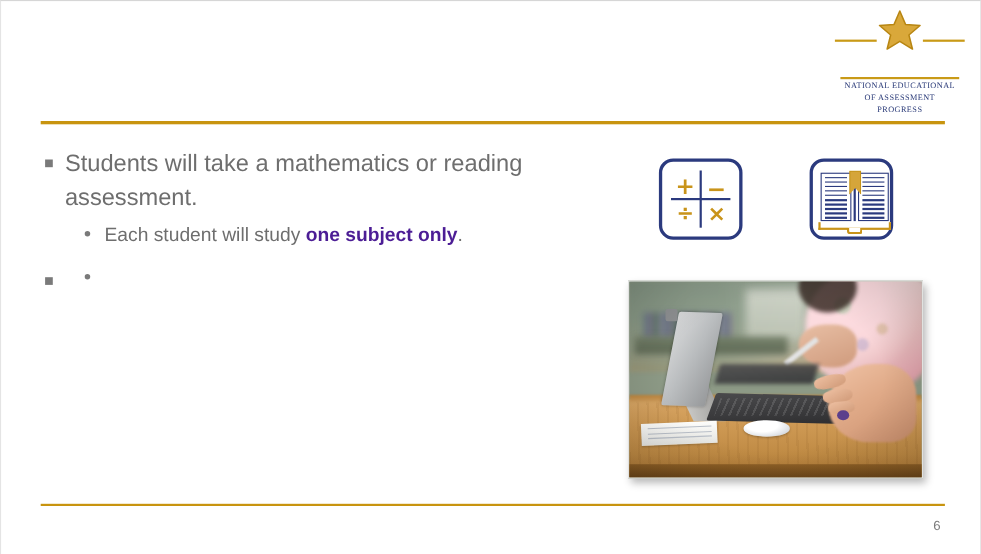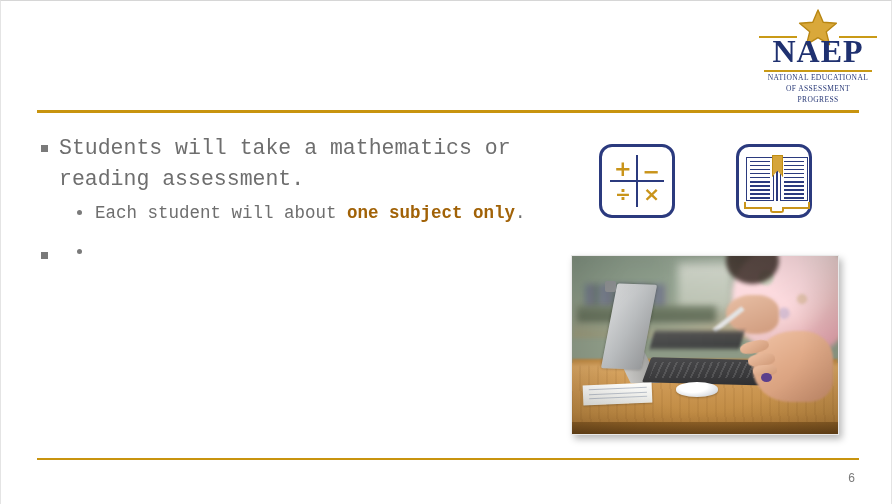--- a/index.html
+++ b/index.html
@@ -72,21 +72,21 @@
     font-family:"Liberation Serif", serif;
     font-size:7.5px;
     line-height:1.45;
     letter-spacing:0.4px;
     color:#2A3A78;
   }
 
   
   .body{
     position:absolute;left:38px;top:132px;width:500px;
-    font-family:Liberation Mono, monospace;
+    font-family:Liberation Sans, sans-serif;
     color:#6E6E6E;
   }
   .bullet-l1{
     position:relative;
     padding-left:20px;
     font-size:21.5px;
     line-height:1.42;
     margin-bottom:2px;
   }
   .bullet-l1 .marker{
@@ -100,21 +100,21 @@
     line-height:1.42;
     margin-top:7px;
     margin-bottom:10px;
   }
   .bullet-l2 .marker{
     position:absolute;left:38px;top:0.52em;
     width:5px;height:5px;border-radius:50%;background:#7a7a7a;
   }
   .emph{
     font-weight:bold;
-    color:#a16207;
+    color:#4c1d95;
   }
   .group{margin-bottom:14px;}
 
   
   .icon-row{position:absolute;left:598px;top:143px;}
   .icon-box{
     position:absolute;
     width:76px;height:74px;
     border:3px solid #2B3A7E;
     border-radius:13px;
@@ -293,39 +293,38 @@
 
 
   <div class="rule-top"></div>
 
   <div class="logo">
     <div class="logo-bar l"></div>
     <div class="logo-bar r"></div>
     <svg class="logo-star" viewBox="0 0 40 38">
       <polygon points="20,1 25.2,13.2 38.4,14.2 28.3,22.8 31.5,35.6 20,28.6 8.5,35.6 11.7,22.8 1.6,14.2 14.8,13.2" fill="#D9A83A" stroke="#B88612" stroke-width="1.4" stroke-linejoin="round"></polygon>
     </svg>
-    <div class="logo-naep">NAEP</div>
     <div class="logo-underline"></div>
     <div class="logo-sub">
       <div>NATIONAL EDUCATIONAL</div>
       <div>OF ASSESSMENT</div>
       <div>PROGRESS</div>
     </div>
   </div>
 
   <div class="body">
 
     <div class="group">
       <div class="bullet-l1">
         <span class="marker"></span>
         <span>Students will take a mathematics or reading assessment.</span>
       </div>
       <div class="bullet-l2">
         <span class="marker"></span>
-        <span>Each student will about </span><span class="emph">one subject only</span><span>.</span>
+        <span>Each student will study </span><span class="emph">one subject only</span><span>.</span>
       </div>
     </div>
 
     <div class="group">
       <div class="bullet-l1">
         <span class="marker"></span>
       </div>
       <div class="bullet-l2">
         <span class="marker"></span>
       </div>

